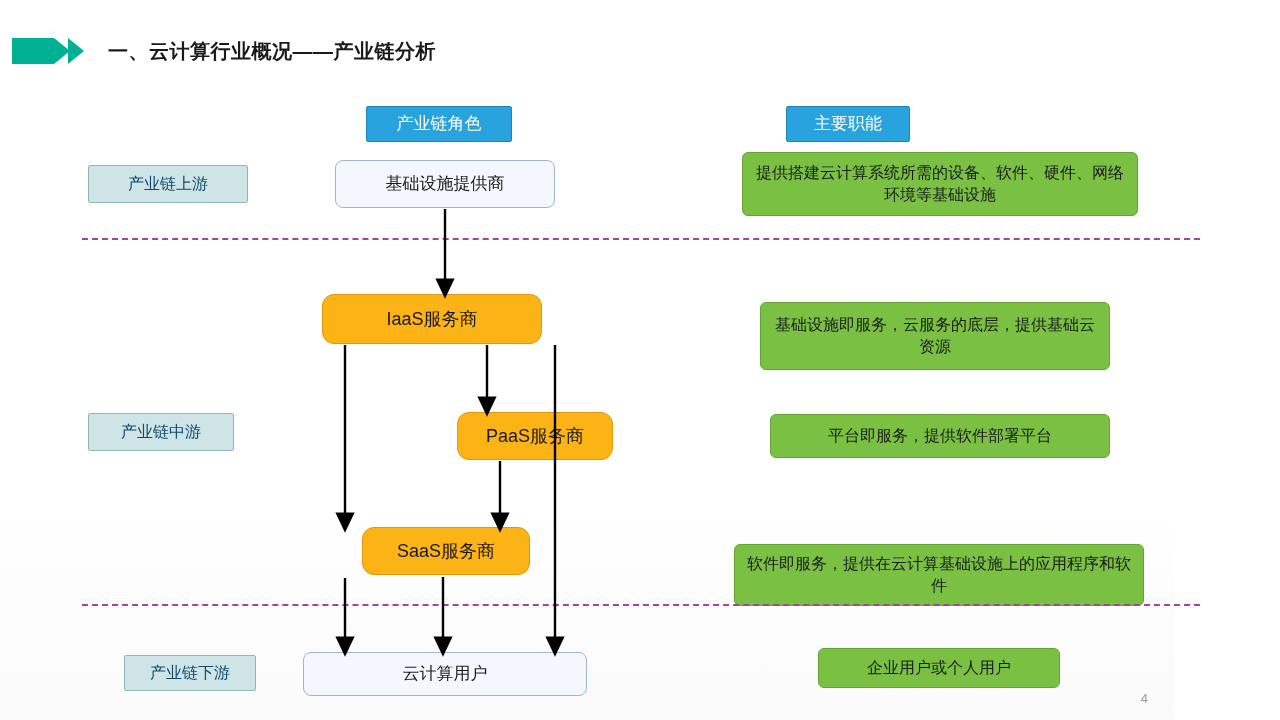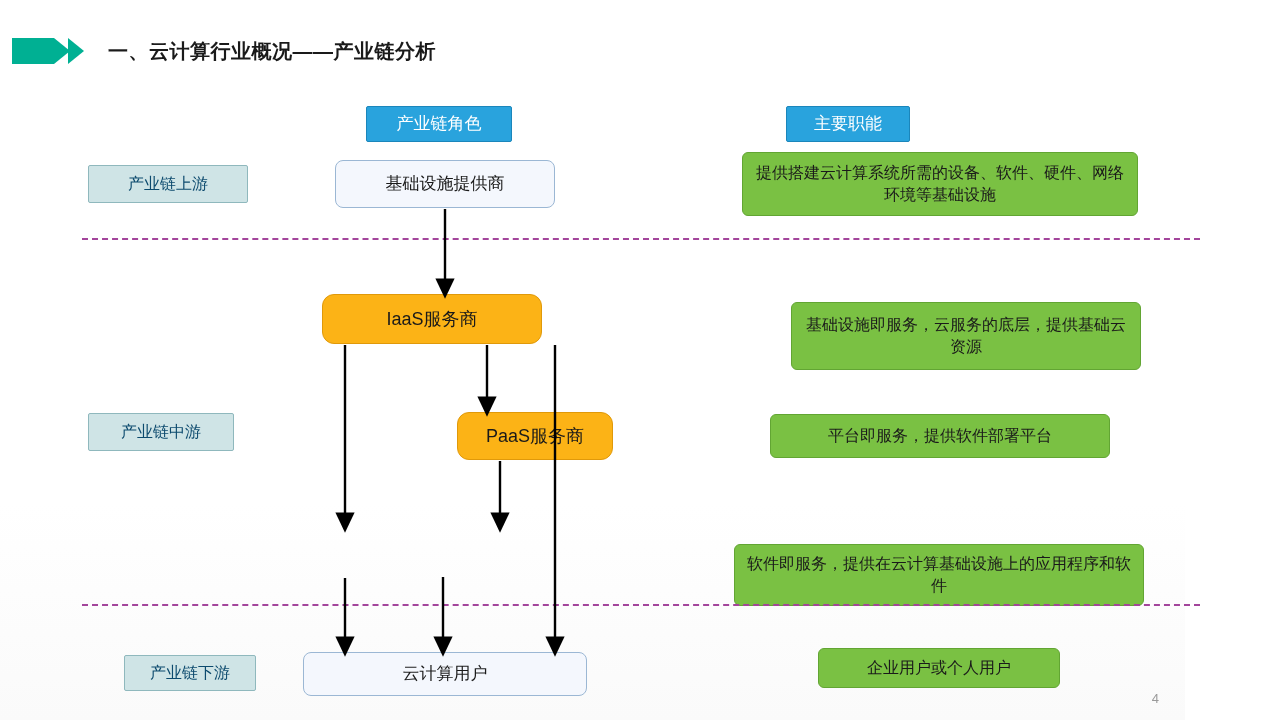--- a/index.html
+++ b/index.html
@@ -13,21 +13,20 @@
     font-family: "Liberation Sans", sans-serif;
     overflow: hidden;
     position: relative;
   }
   .slide {
     position: absolute;
     left: 0; top: 0;
     width: 1174px;
     height: 720px;
     background: linear-gradient(180deg, #ffffff 0%, #ffffff 70%, #fafafa 100%);
-    padding-left: 11px;
   }
 
   
   .header {
     position: absolute;
     left: 0; top: 18px;
     width: 1280px;
     height: 46px;
   }
   .chev-block {
@@ -141,24 +140,25 @@
   <div class="box hdr-blue" style="left:366px; top:106px; width:146px; height:36px;">产业链角色</div>
   <div class="box hdr-blue" style="left:786px; top:106px; width:124px; height:36px;">主要职能</div>
 
   <div class="box teal-label" style="left:88px; top:165px; width:160px; height:38px;">产业链上游</div>
   <div class="box teal-label" style="left:88px; top:413px; width:146px; height:38px;">产业链中游</div>
   <div class="box teal-label" style="left:88px; top:655px; width:132px; height:36px;margin-left:36px;">产业链下游</div>
 
   <div class="box white-box" style="left:335px; top:160px; width:220px; height:48px;">基础设施提供商</div>
   <div class="box orange-box" style="left:322px; top:294px; width:220px; height:50px;">IaaS服务商</div>
   <div class="box orange-box" style="left:457px; top:412px; width:156px; height:48px;">PaaS服务商</div>
+  <div class="box orange-box" style="left:362px; top:527px; width:168px; height:48px;">SaaS服务商</div>
   <div class="box green-box" style="left:742px; top:152px; width:396px; height:64px;">提供搭建云计算系统所需的设备、软件、硬件、网络环境等基础设施</div>
 
   <div class="box white-box" style="left:303px; top:652px; width:284px; height:44px;">云计算用户</div>
-  <div class="box green-box" style="left:760px; top:302px; width:350px; height:68px;margin-left:31px;">基础设施即服务，云服务的底层，提供基础云资源</div>
+  <div class="box green-box" style="left:760px; top:302px; width:350px; height:68px;">基础设施即服务，云服务的底层，提供基础云资源</div>
   <div class="box green-box" style="left:770px; top:414px; width:340px; height:44px;">平台即服务，提供软件部署平台</div>
   <div class="box green-box" style="left:734px; top:544px; width:410px; height:62px;">软件即服务，提供在云计算基础设施上的应用程序和软件</div>
   <div class="box green-box" style="left:818px; top:648px; width:242px; height:40px;">企业用户或个人用户</div>
 
   <div class="divider" style="left:82px; top:238px; width:1118px;"></div>
   <div class="divider" style="left:82px; top:604px; width:1118px;"></div>
 
   <svg class="arrows" viewBox="0 0 1280 720" xmlns="http://www.w3.org/2000/svg">
     <defs>
       <marker id="ah" markerWidth="9" markerHeight="9" refX="4" refY="4.5" orient="auto" markerUnits="strokeWidth">

